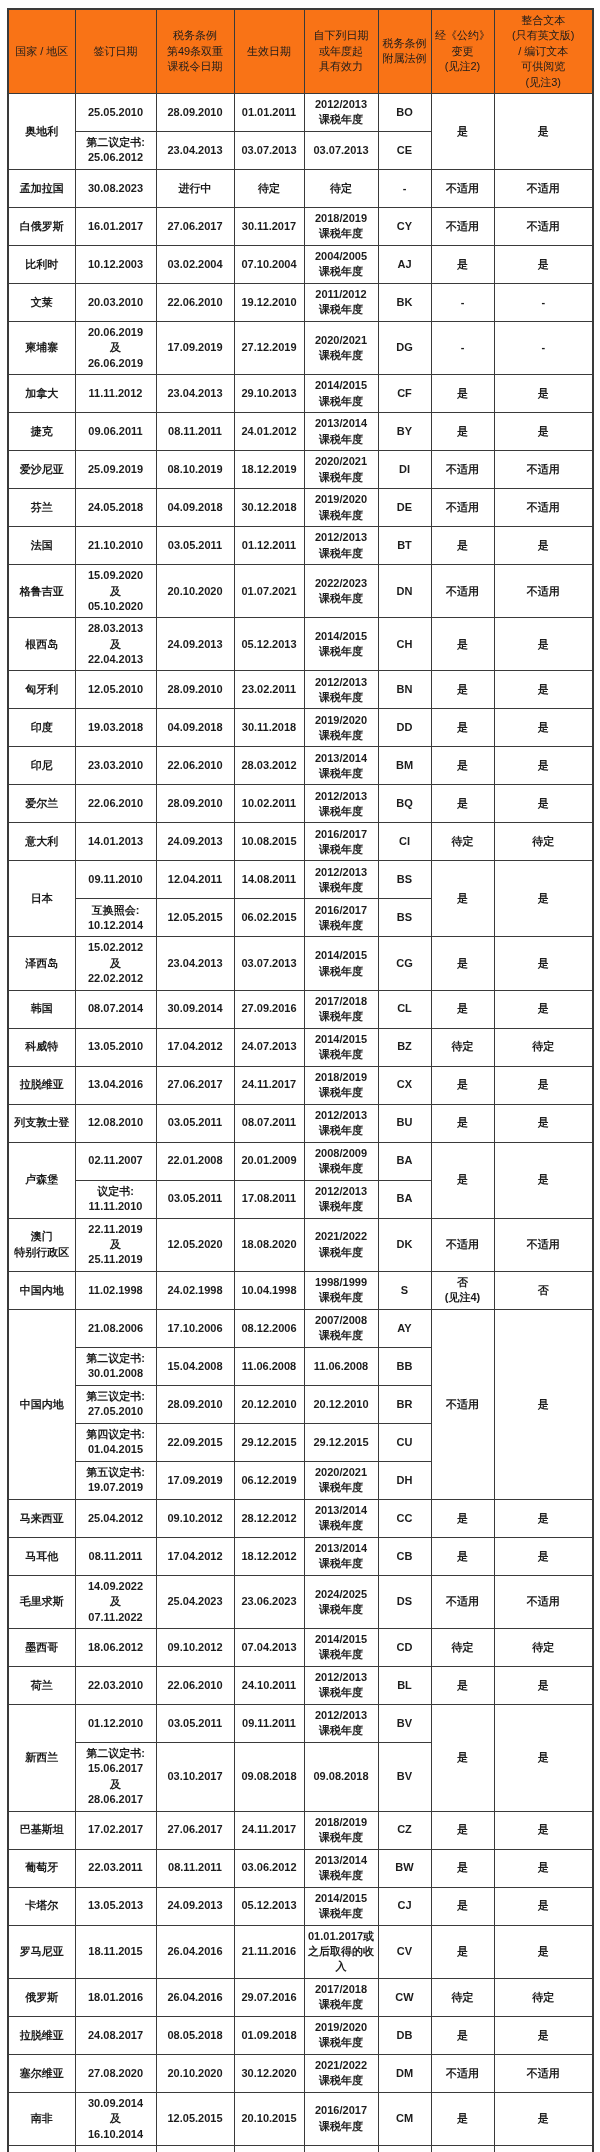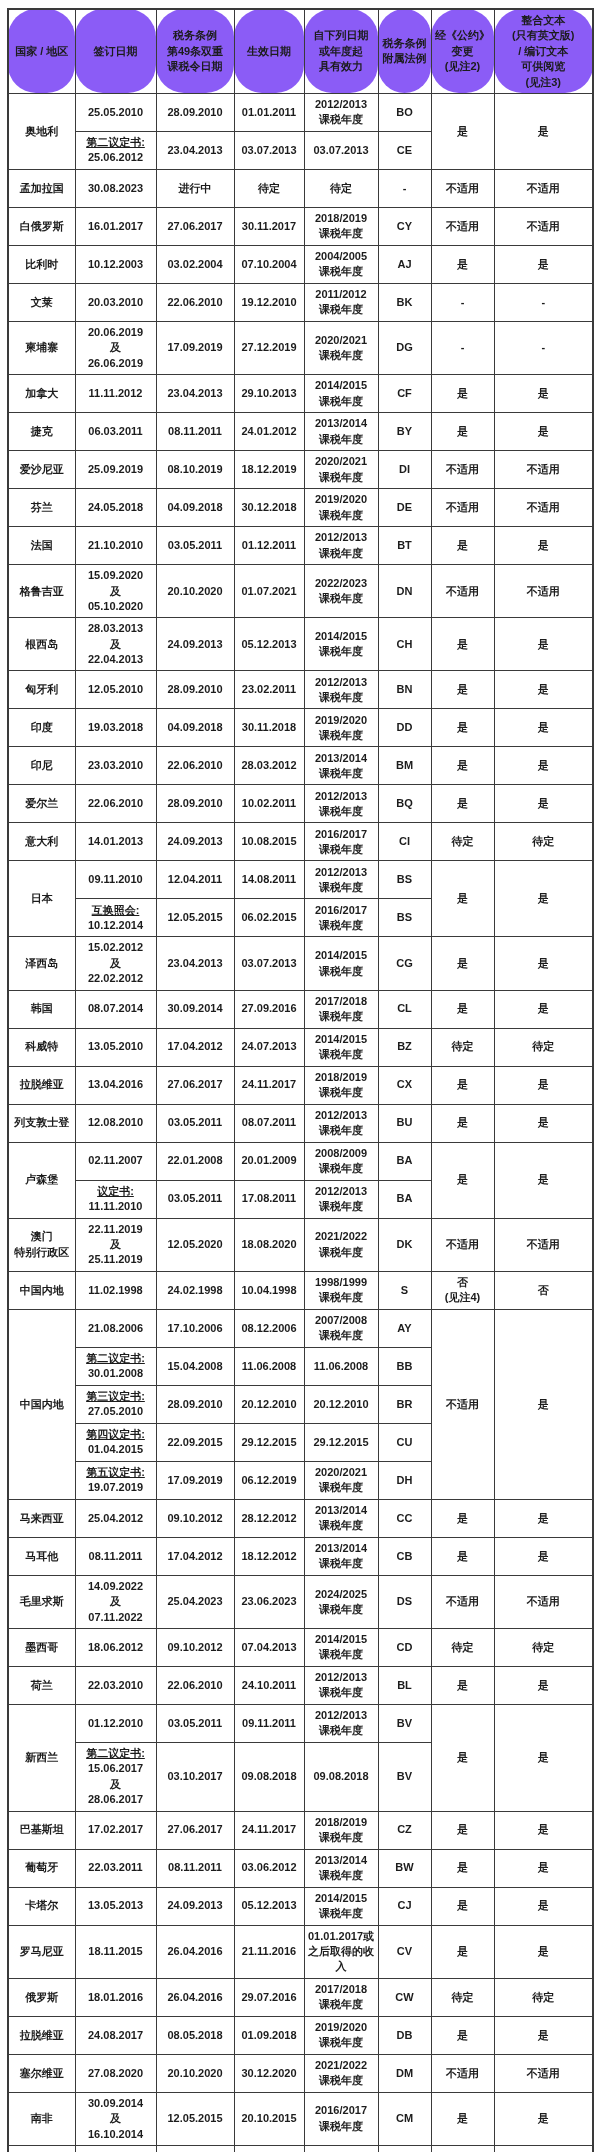--- a/index.html
+++ b/index.html
@@ -30,29 +30,27 @@
     font-weight: bold;
     color: #1c1c1c;
     padding: 3px 2px;
     white-space: pre-line;
     line-height: 1.4;
     word-break: break-all;
     overflow: hidden;
   }
   table.treaty th {
     height: 76px;
-    font-weight: bold;
-    background: #8b5cf6;
-    border-radius: 28px;
+    font-weight: normal;
+    background: #f97316;
   }
   table.treaty td {
     height: 31px;
   }
   .u {
-    text-decoration: underline;
   }
 </style>
 </head>
 <body>
 
 <div class="page">
   <table class="treaty">
     <colgroup>
       <col style="width:67px">
       <col style="width:81px">
@@ -168,21 +166,21 @@
           <td>23.04.2013</td>
           <td>29.10.2013</td>
           <td>2014/2015
 课税年度</td>
           <td>CF</td>
           <td>是</td>
           <td>是</td>
         </tr>
         <tr>
           <td>捷克</td>
-          <td>06.03.2011</td>
+          <td>09.06.2011</td>
           <td>08.11.2011</td>
           <td>24.01.2012</td>
           <td>2013/2014
 课税年度</td>
           <td>BY</td>
           <td>是</td>
           <td>是</td>
         </tr>
         <tr>
           <td>爱沙尼亚</td>

